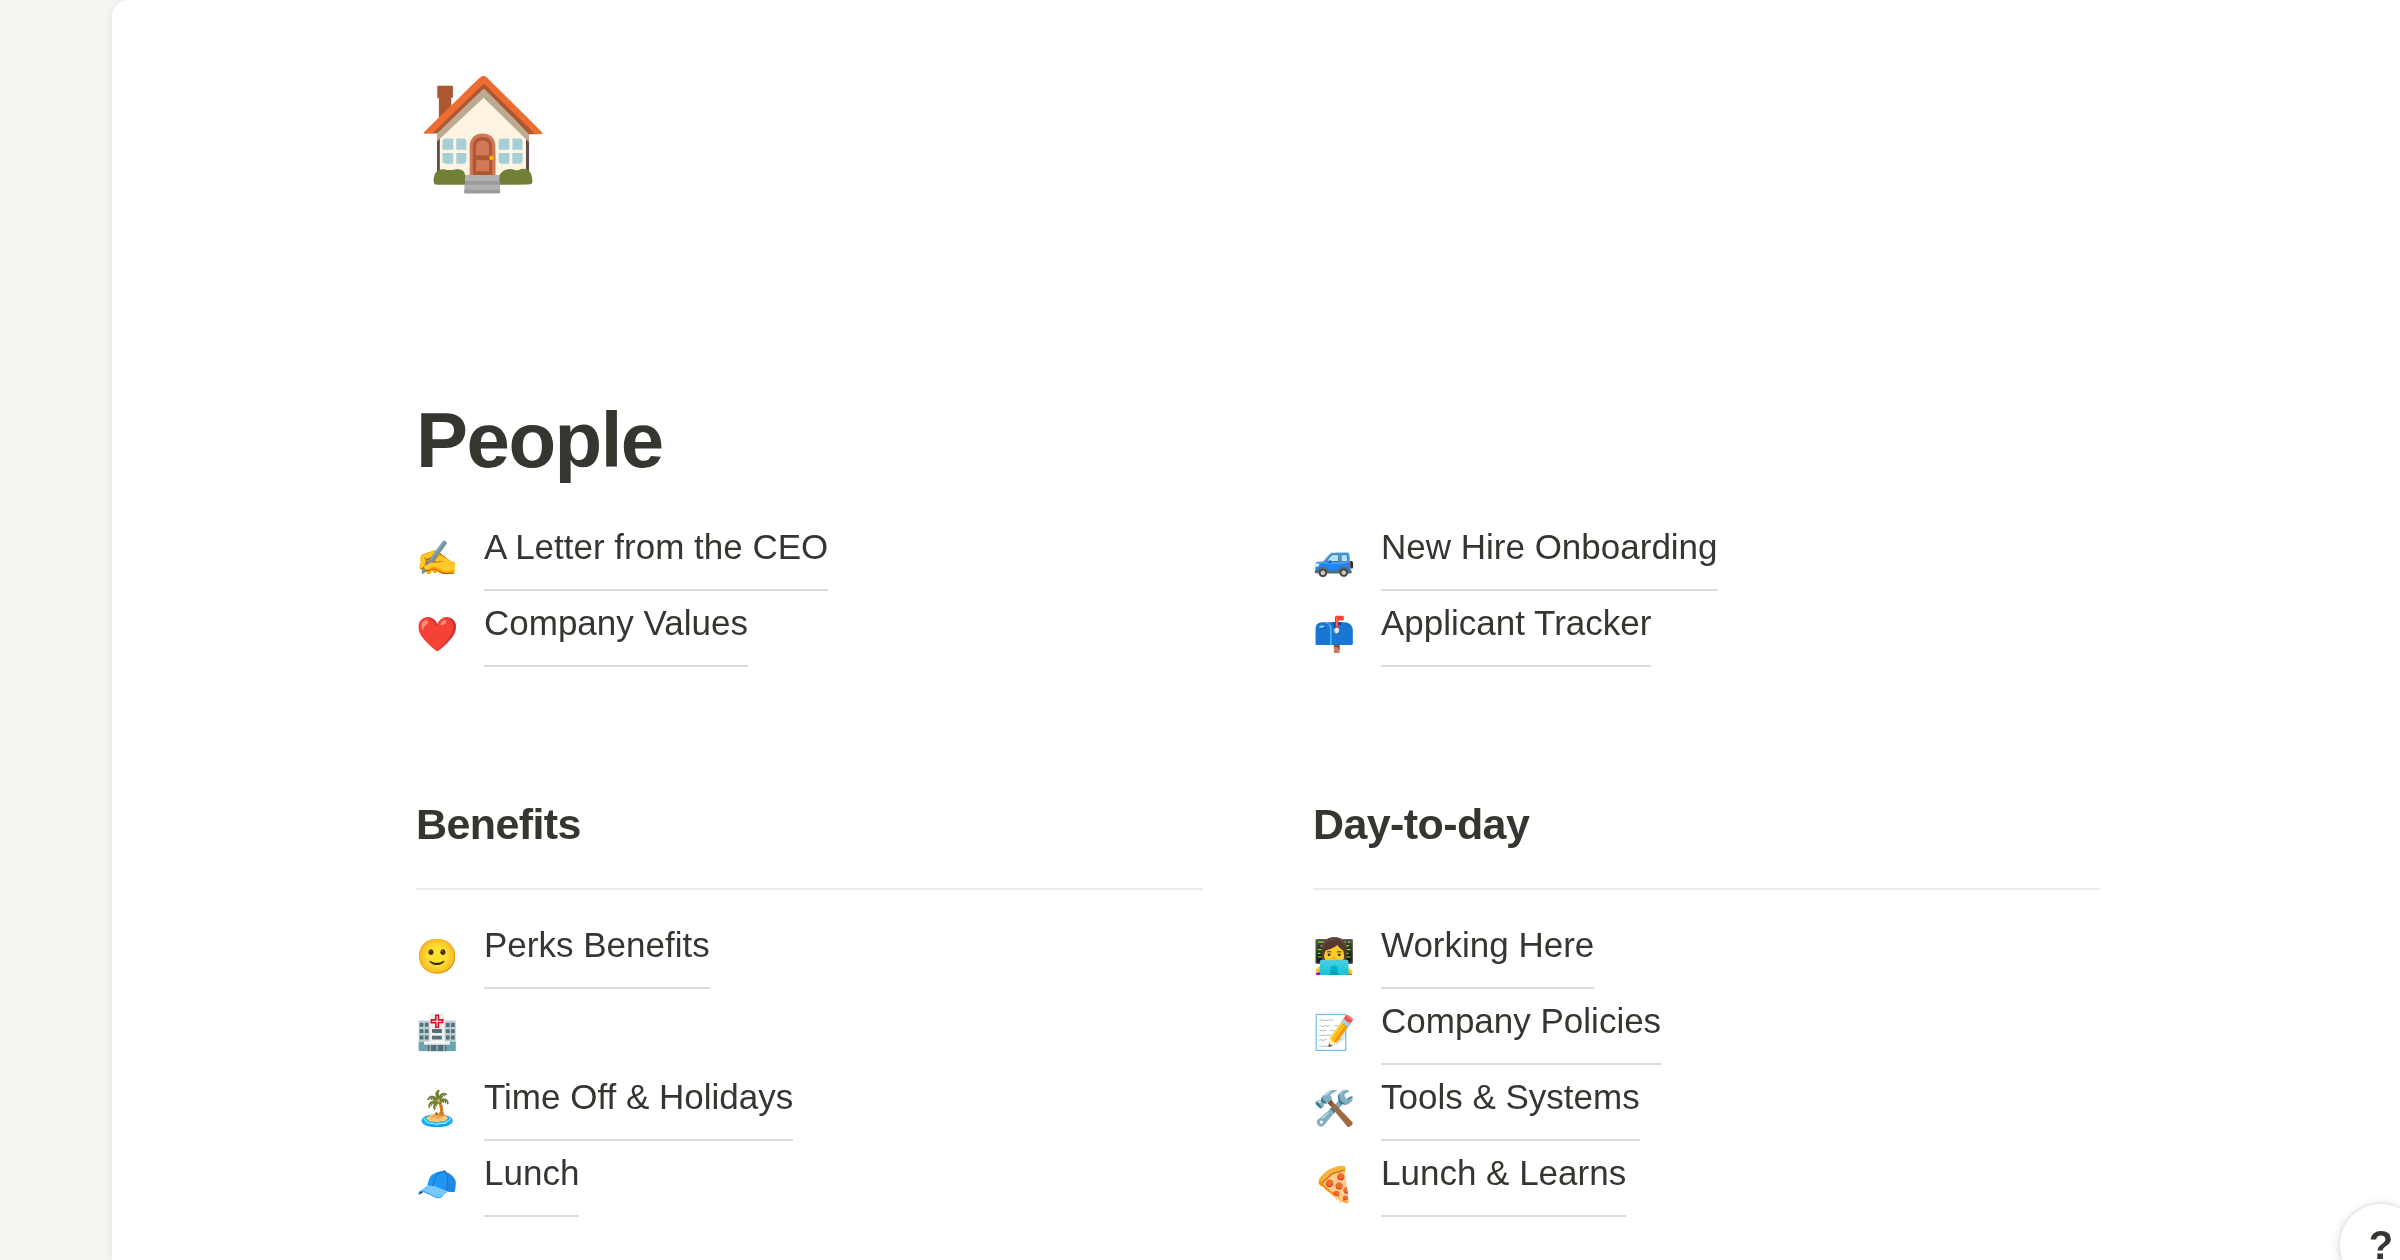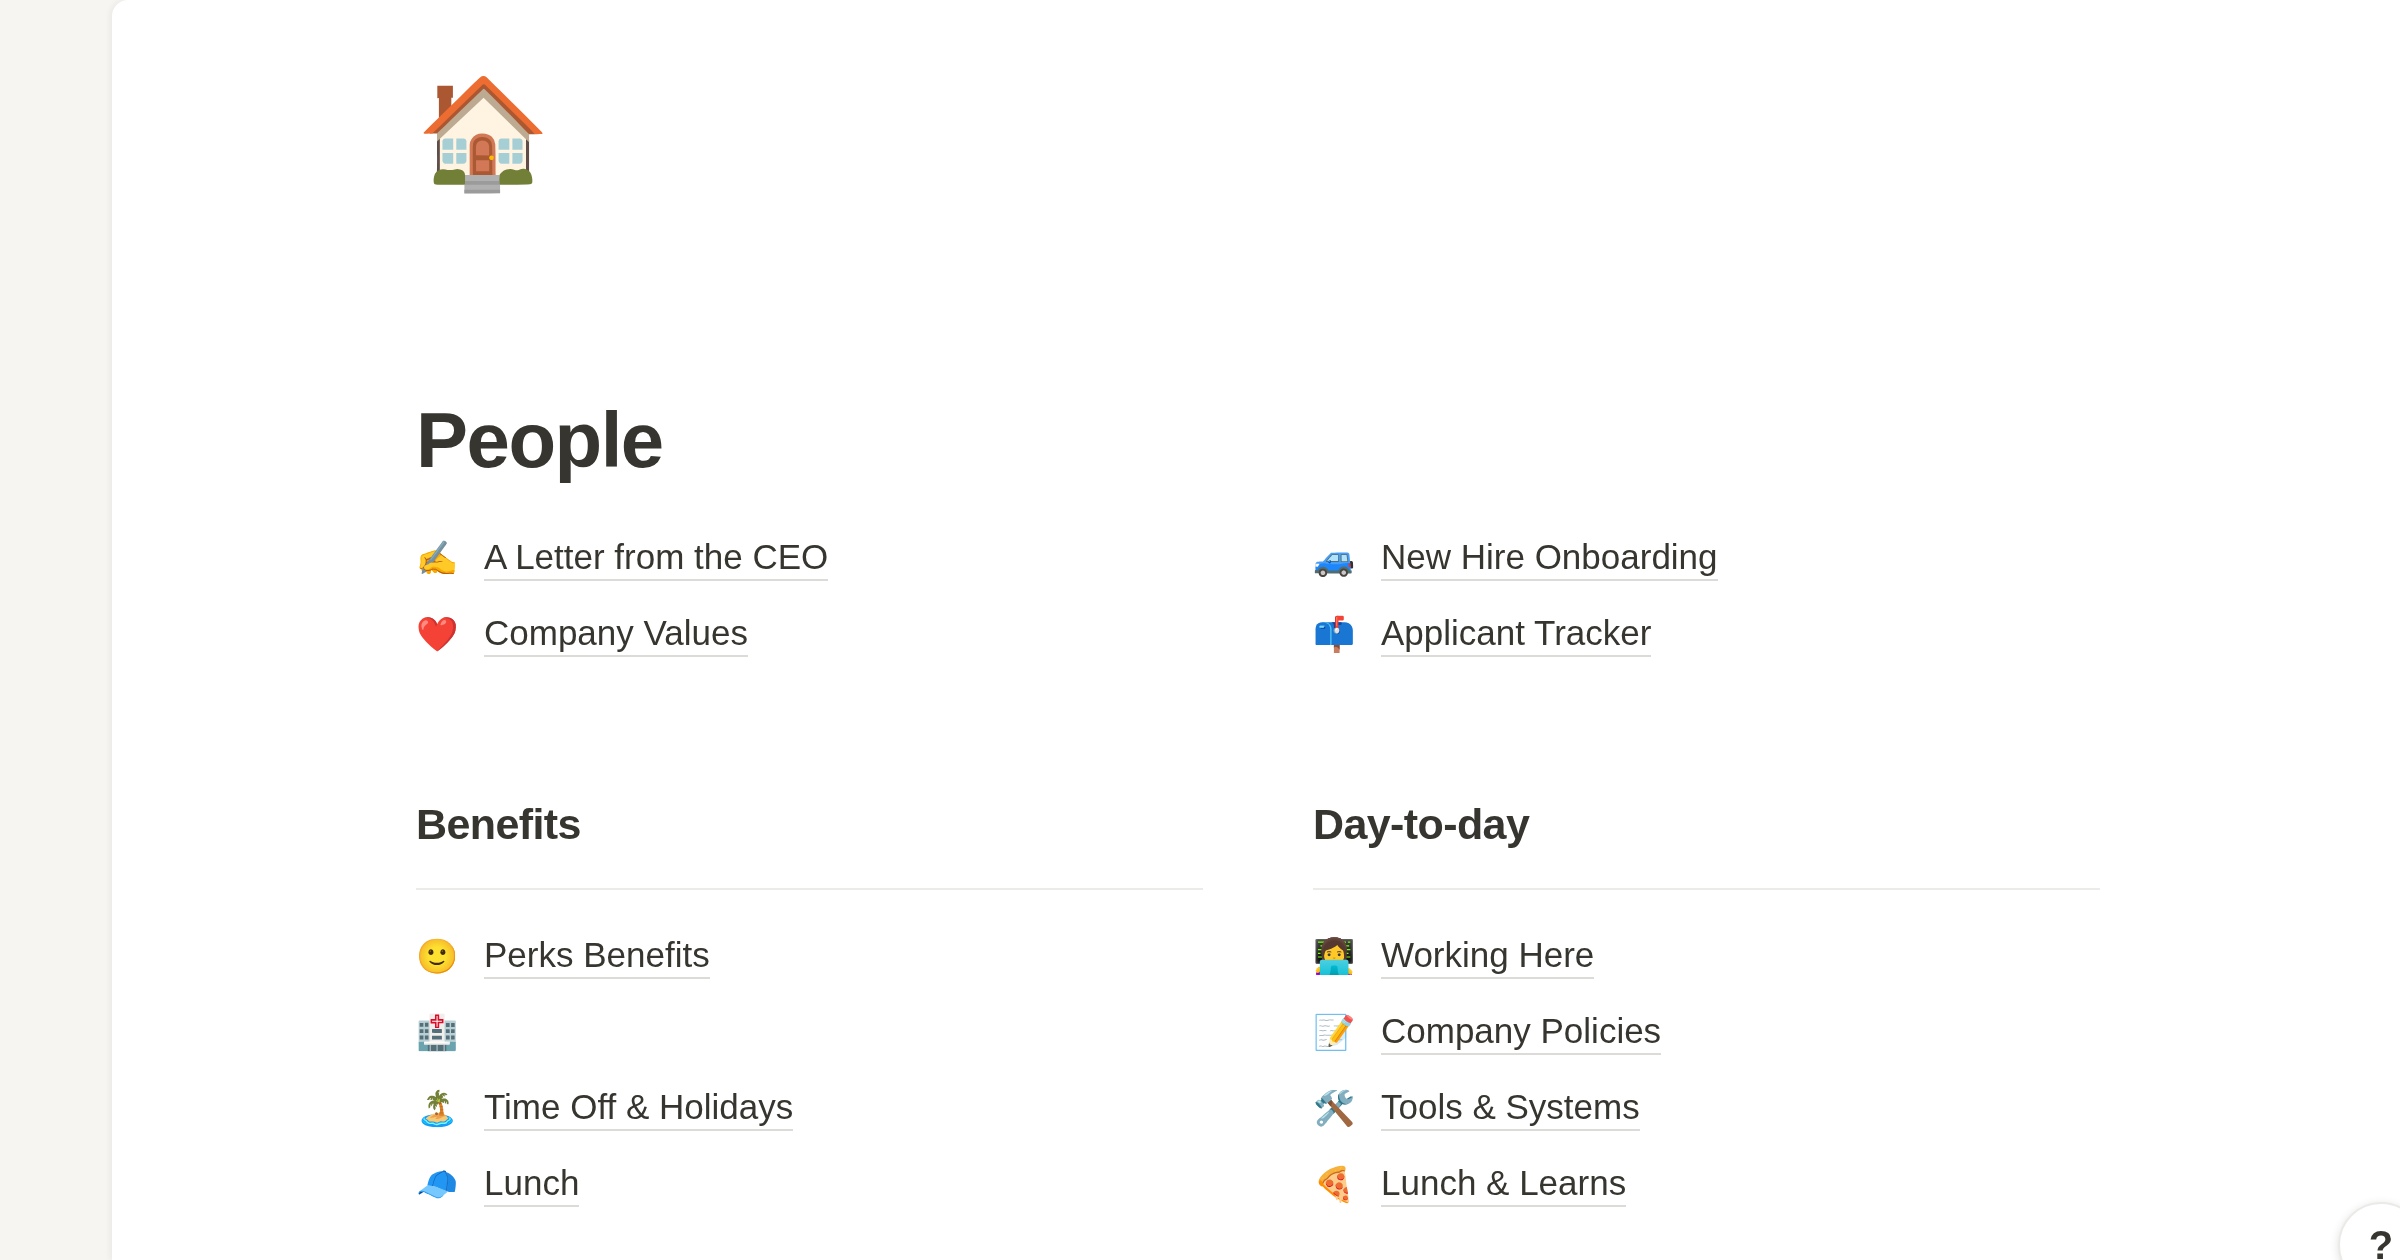--- a/index.html
+++ b/index.html
@@ -83,21 +83,21 @@
     line-height:1;
     display:flex;
     align-items:center;
     user-select:none;
   }
   .link-text {
     font-size:35px;
     color:#37352f;
     line-height:1.25;
     border-bottom:2px solid #dcdbd8;
-    padding-bottom:0;
+    padding-bottom:20px;
     white-space:nowrap;
   }
 
   
   .section { margin-top:13px; }
   .section-heading {
     font-size:43px;
     font-weight:bold;
     color:#37352f;
     letter-spacing:-0.6px;

